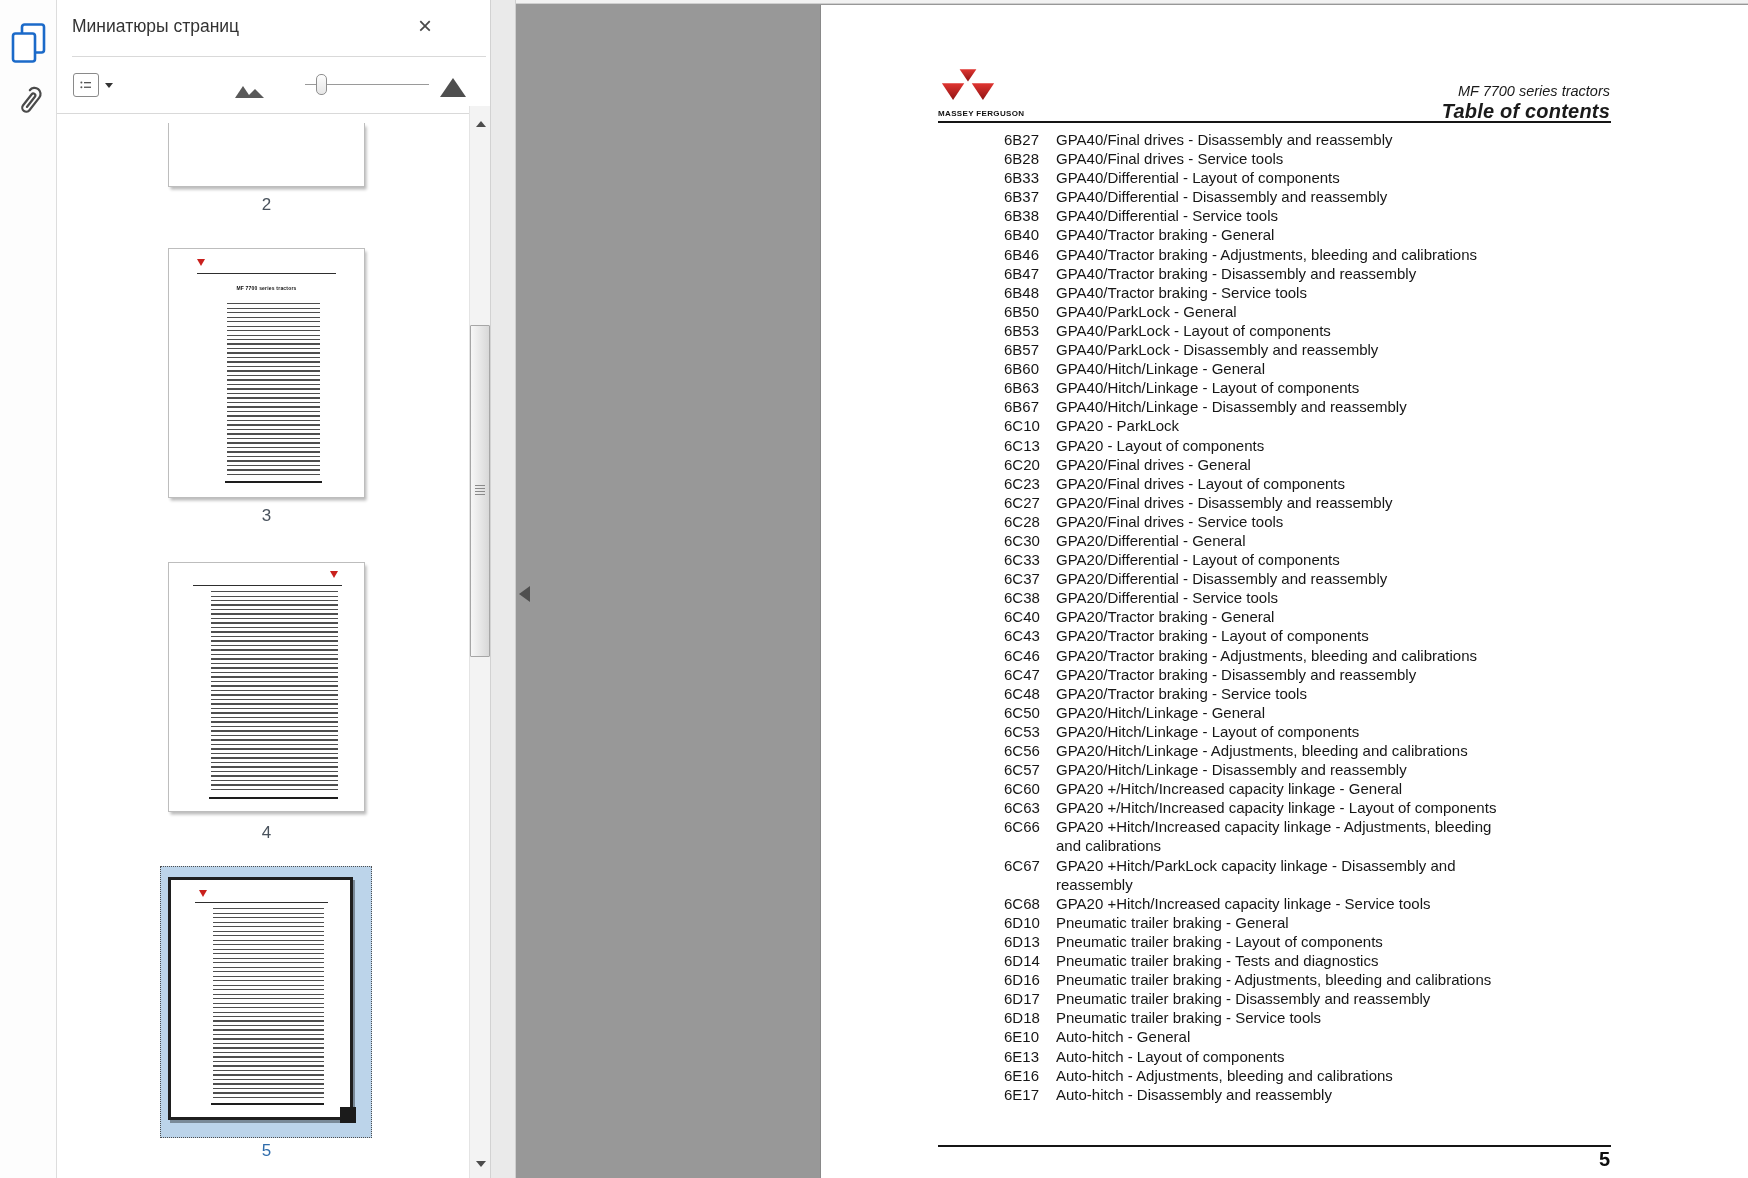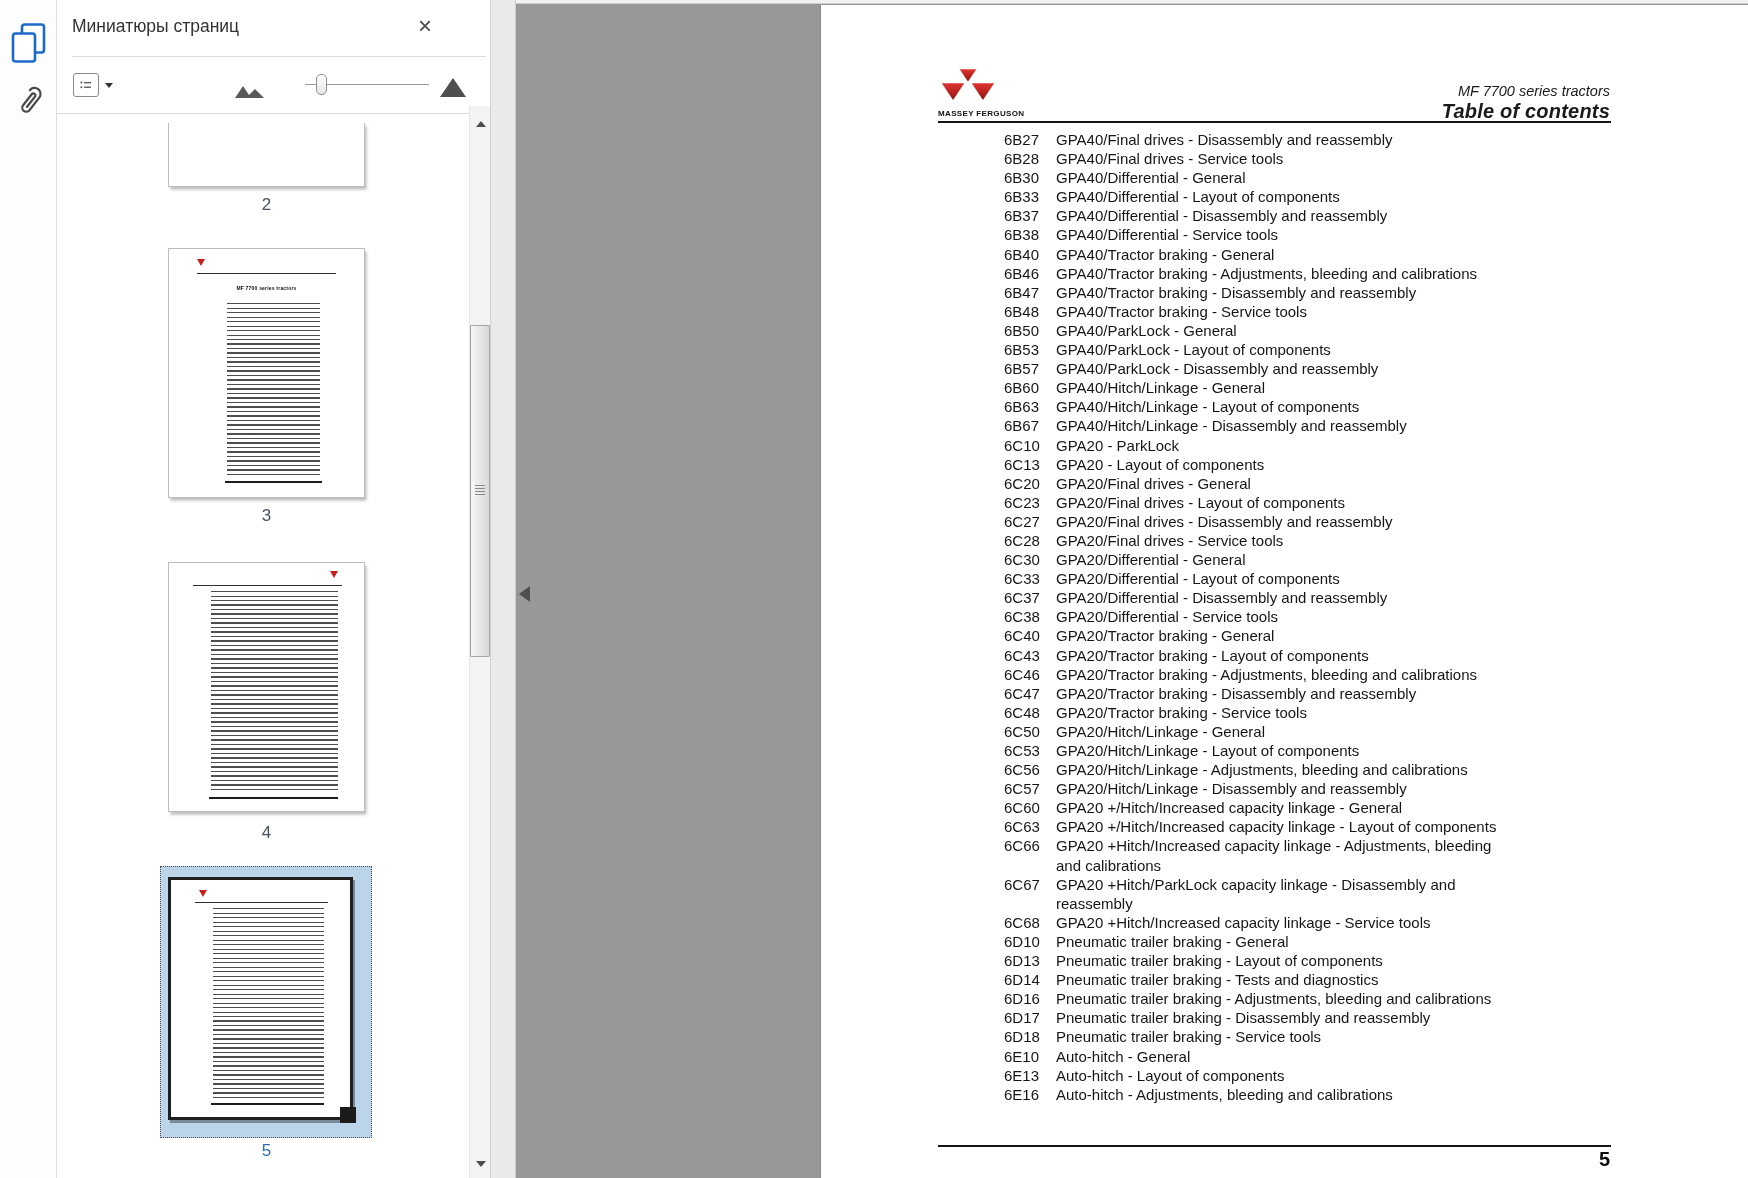--- a/index.html
+++ b/index.html
@@ -218,24 +218,20 @@
       <div class="toc">
           <div class="toc-row">
             <span class="toc-code">6B27</span>
             <span class="toc-title">GPA40/Final drives - Disassembly and reassembly</span>
           </div>
           <div class="toc-row">
             <span class="toc-code">6B28</span>
             <span class="toc-title">GPA40/Final drives - Service tools</span>
           </div>
           <div class="toc-row">
-            <span class="toc-code">6B30</span>
-            <span class="toc-title">GPA40/Differential - General</span>
-          </div>
-          <div class="toc-row">
             <span class="toc-code">6B33</span>
             <span class="toc-title">GPA40/Differential - Layout of components</span>
           </div>
           <div class="toc-row">
             <span class="toc-code">6B37</span>
             <span class="toc-title">GPA40/Differential - Disassembly and reassembly</span>
           </div>
           <div class="toc-row">
             <span class="toc-code">6B38</span>
             <span class="toc-title">GPA40/Differential - Service tools</span>
@@ -407,19 +403,23 @@
             <span class="toc-title">Auto-hitch - General</span>
           </div>
           <div class="toc-row">
             <span class="toc-code">6E13</span>
             <span class="toc-title">Auto-hitch - Layout of components</span>
           </div>
           <div class="toc-row">
             <span class="toc-code">6E16</span>
             <span class="toc-title">Auto-hitch - Adjustments, bleeding and calibrations</span>
           </div>
+          <div class="toc-row">
+            <span class="toc-code">6E17</span>
+            <span class="toc-title">Auto-hitch - Disassembly and reassembly</span>
+          </div>
         </div>
 
       <div class="foot-rule"></div>
       <div class="page-num">5</div>
     </div>
   </div>
 </div>
 
 </body></html>

